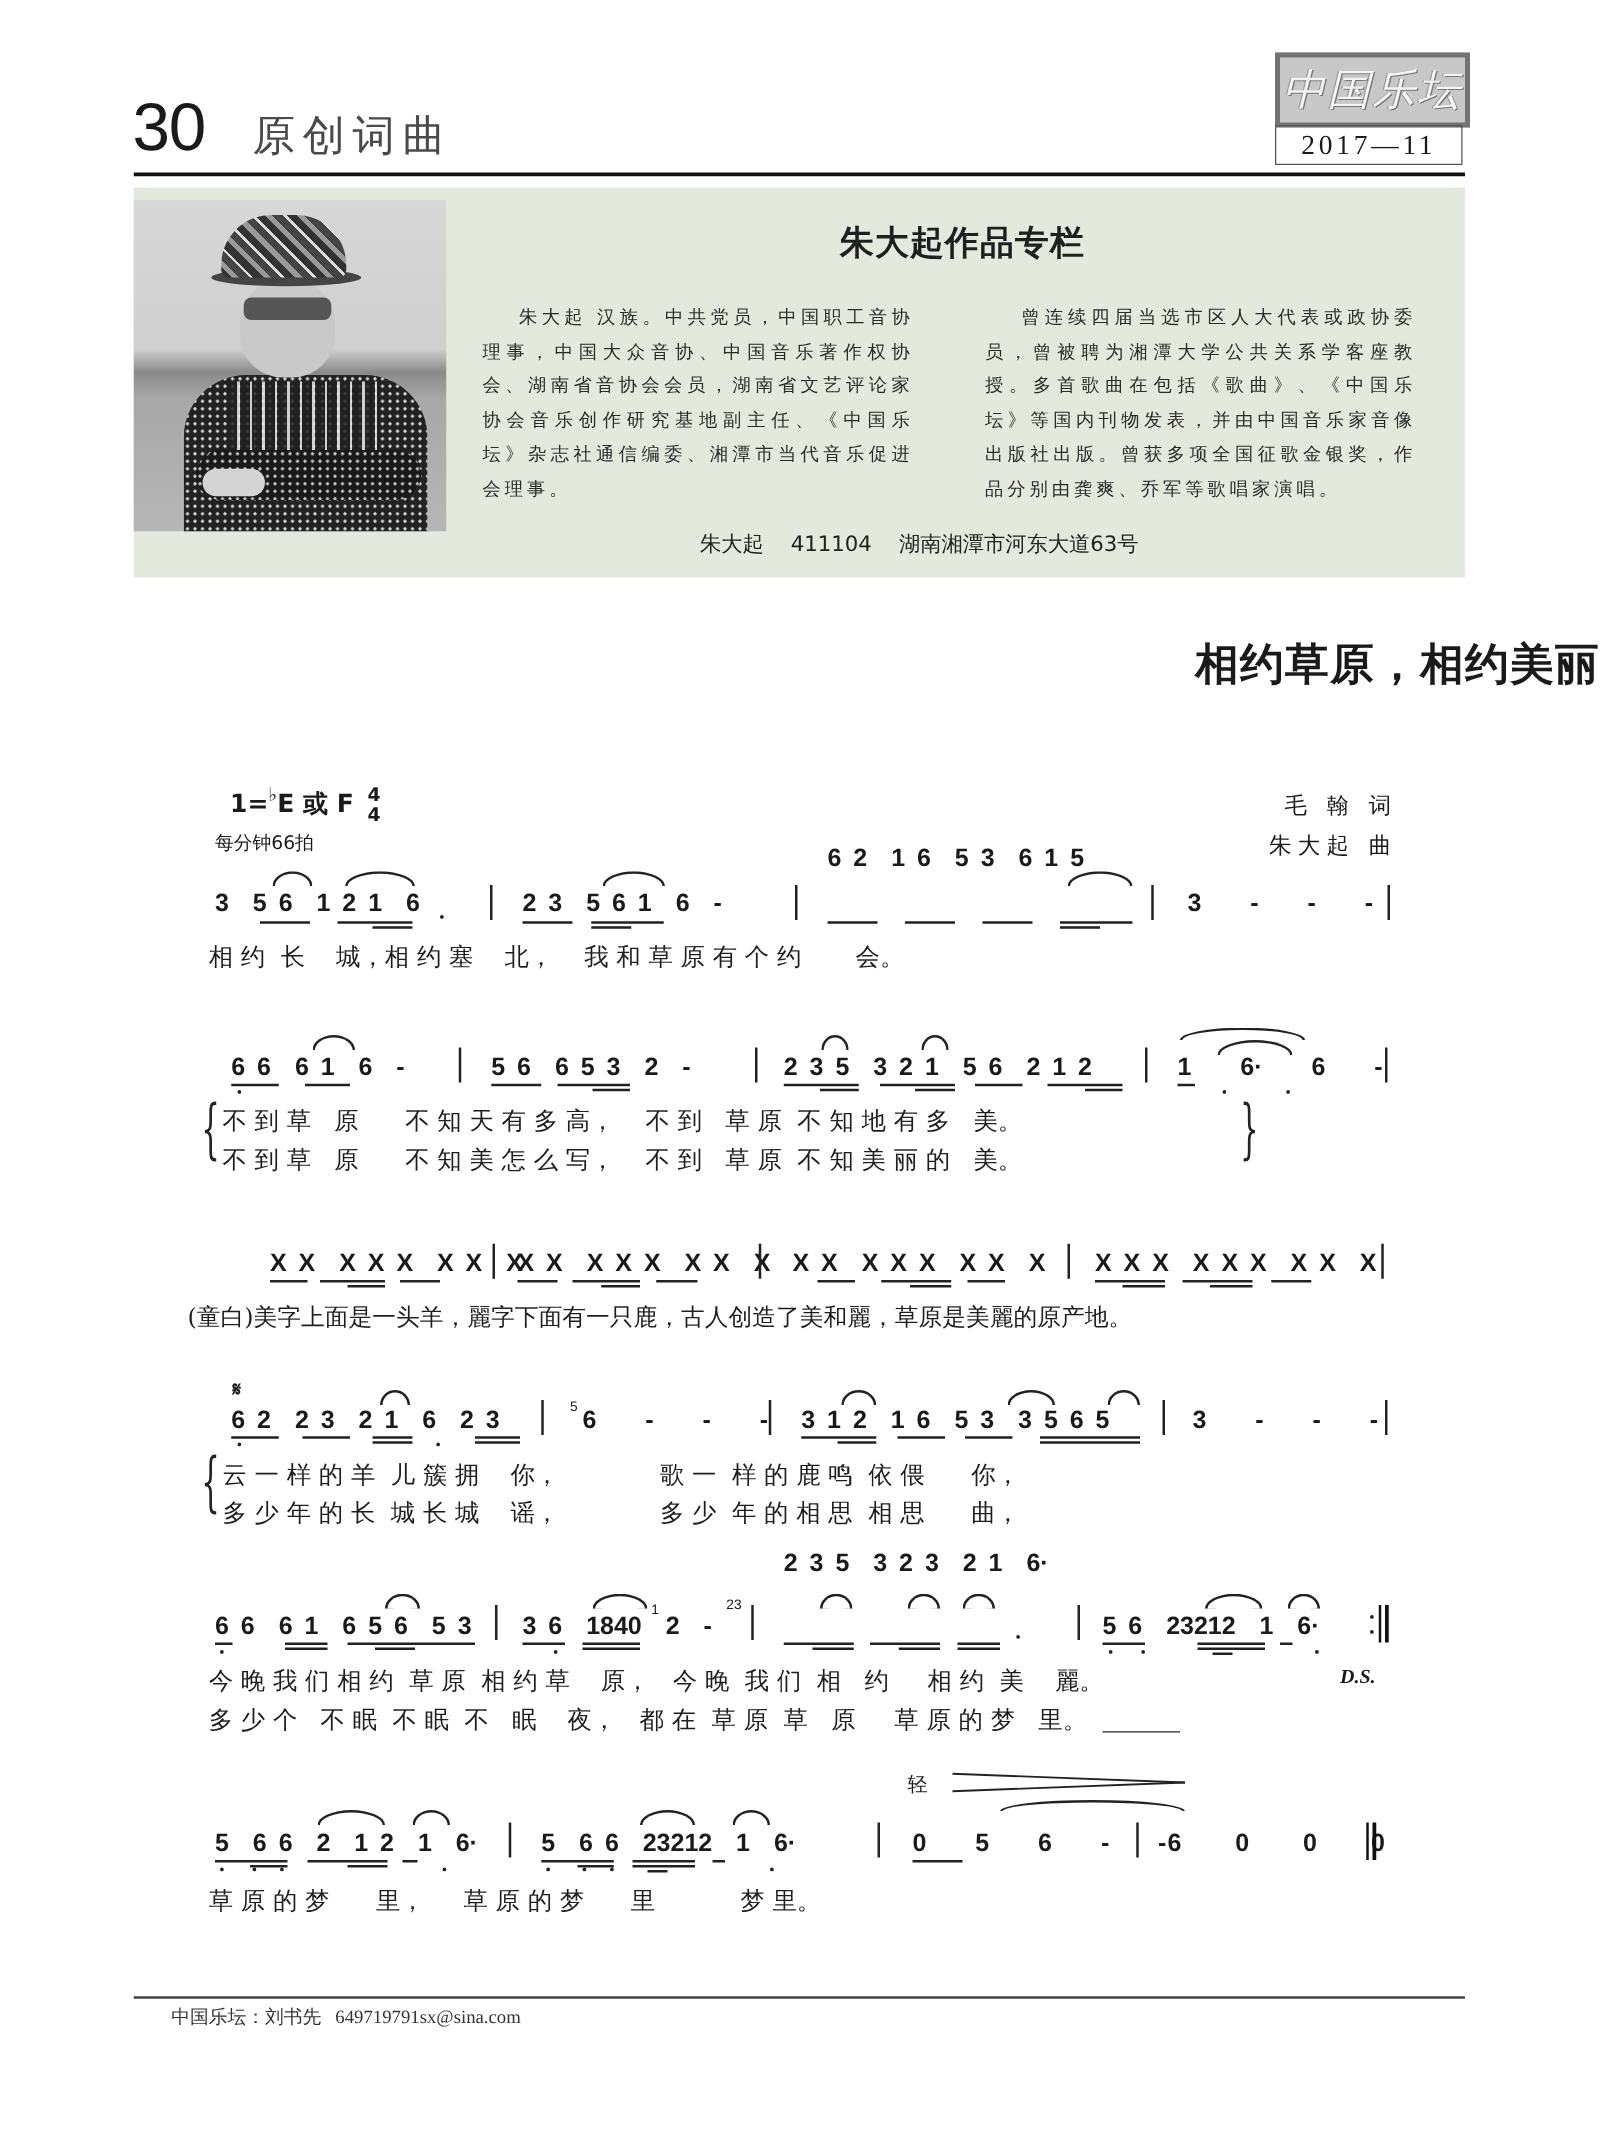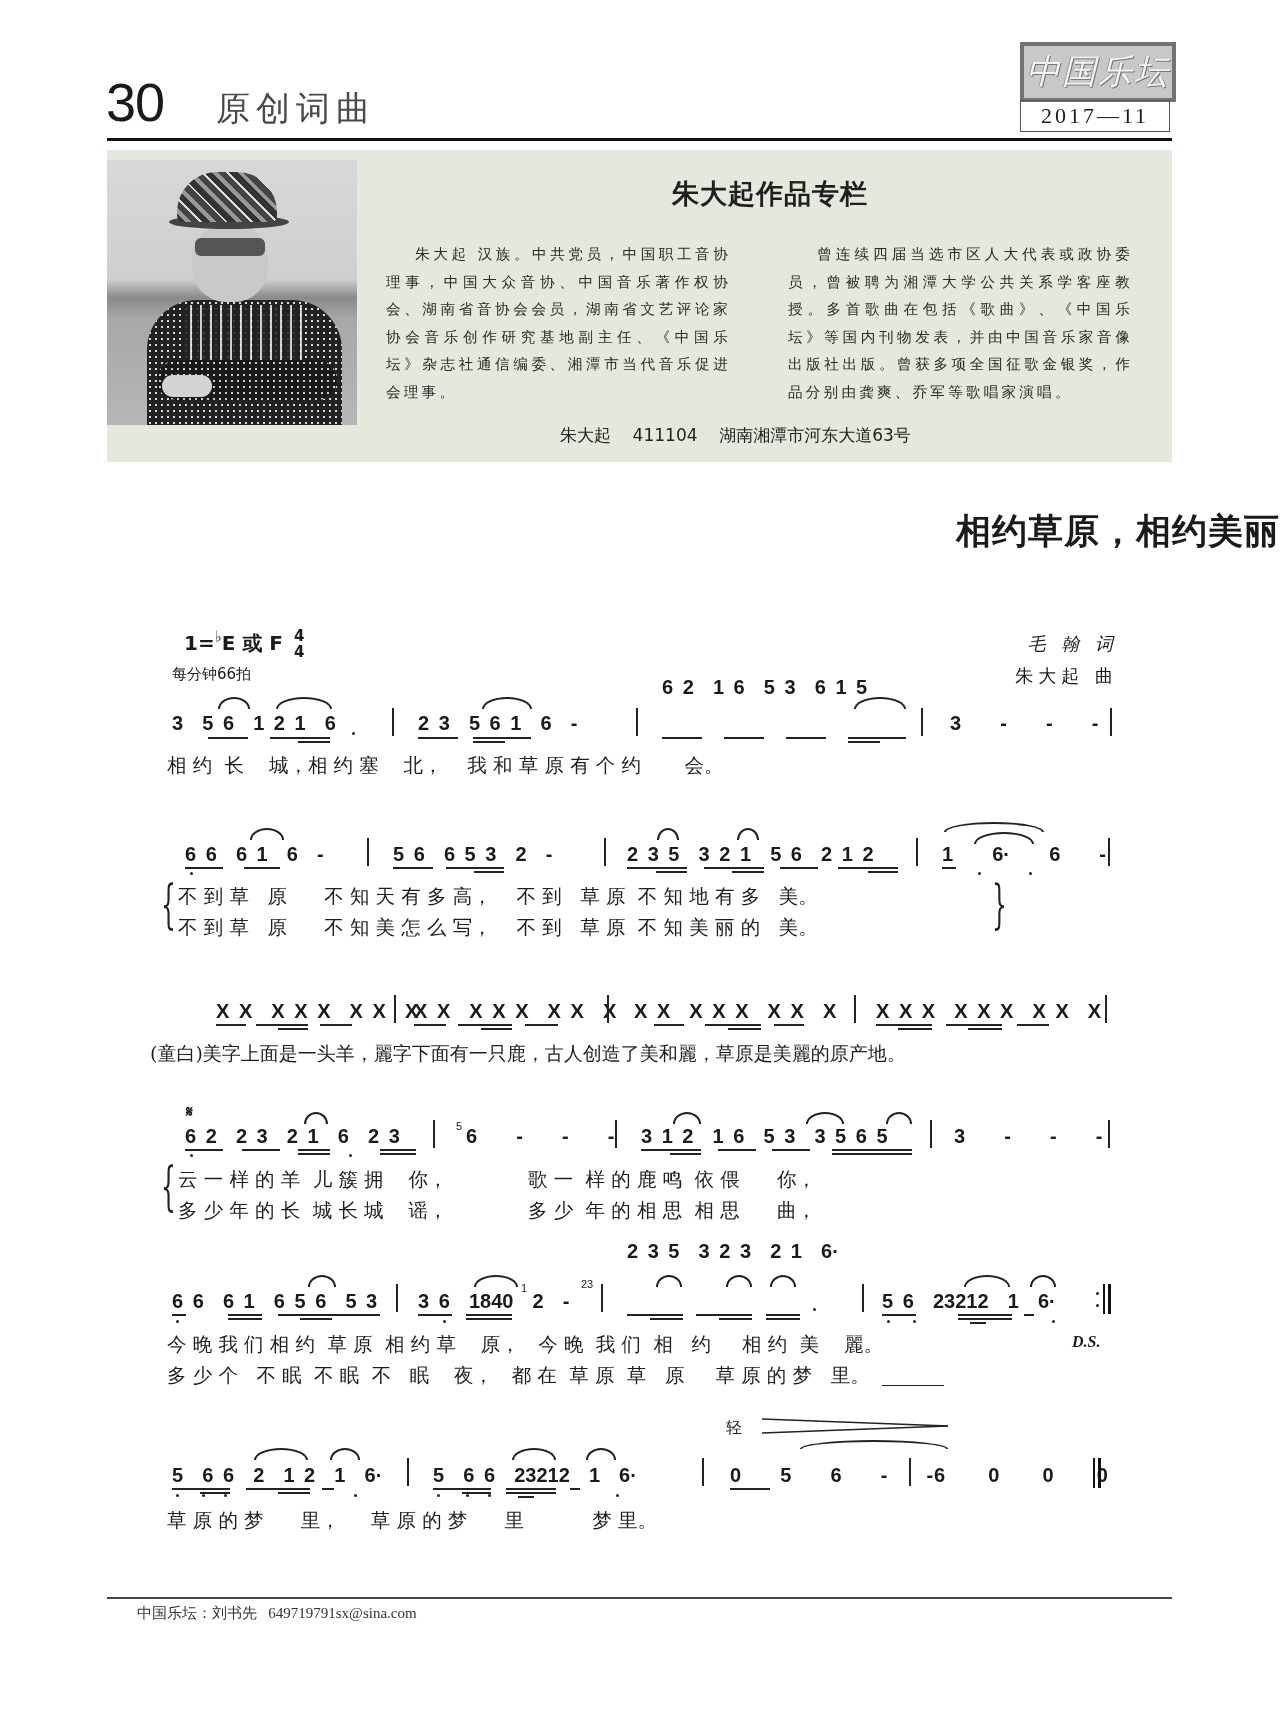--- a/index.html
+++ b/index.html
@@ -3,21 +3,21 @@
 <meta charset="utf-8">
 <style>
   html, body { margin:0; padding:0; background:#ffffff; }
   body { width:1280px; height:1725px; position:relative; overflow:hidden;
          font-family:"DejaVu Serif", serif; color:#1a1a1a; }
 
   
   .page-num { position:absolute; left:106px; top:72px; font-family:"Liberation Sans", sans-serif;
               font-size:54px; line-height:60px; color:#1a1a1a; letter-spacing:-1px; }
   .section-title { position:absolute; left:202px; top:86px; font-size:34px; letter-spacing:6px;
-                   color:#4a4a4a; font-family:"DejaVu Sans", sans-serif; font-weight:300;margin-left:14px; }
+                   color:#4a4a4a; font-family:"DejaVu Sans", sans-serif; font-weight:300; }
   .mag-logo { position:absolute; left:1020px; top:42px; width:148px; height:52px;
               background:#c8c8c8; border:4px solid #737373; display:flex; align-items:center; justify-content:center;
               font-size:34px; letter-spacing:2px; color:#f4f4f4; font-style:italic;
               text-shadow:1px 1px 0 #777, -1px 0 0 #999; }
   .mag-date { position:absolute; left:1020px; top:100px; width:148px; height:30px; border:1px solid #555;
               font-family:"Liberation Serif", serif; font-size:22px; letter-spacing:3px; text-align:center; line-height:30px; }
   .header-rule { position:absolute; left:107px; top:138px; width:1065px; height:3px; background:#111; }
 
   
   .bio-panel { position:absolute; left:107px; top:150px; width:1065px; height:312px; background:#e3e9dc; }
@@ -48,21 +48,21 @@
 
   
   .song-title { position:absolute; left:0; width:1280px; top:508px; text-align:right; font-family:"DejaVu Sans", sans-serif;
                 font-weight:bold; font-size:35px; letter-spacing:1px; }
   .key { position:absolute; left:172px; top:628px; font-family:"DejaVu Sans", sans-serif; font-weight:bold; font-size:20px;margin-left:12px; }
   .key .flat { font-size:15px; position:relative; top:-8px; }
   .key .frac { display:inline-block; vertical-align:middle; text-align:center; font-size:15px; line-height:16px; margin-left:4px; }
   .key .frac span { display:block; }
   .tempo { position:absolute; left:172px; top:665px; font-family:"DejaVu Sans", sans-serif; font-size:15px; }
   .credit { position:absolute; right:162px; font-size:18px; letter-spacing:5px; }
-  .credit.lyr { top:632px;font-style:italic; }
+  .credit.lyr { top:632px; }
   .credit.mus { top:664px; }
 
   .notes { position:absolute; font-family:"Liberation Sans", sans-serif; font-weight:bold; font-size:20px; white-space:pre;
            letter-spacing:0; }
   .lyric { position:absolute; font-size:19.5px; white-space:pre; letter-spacing:0; color:#1e1e1e; }
   .speech { position:absolute; font-size:19px; white-space:pre; color:#1e1e1e; }
   .bar { position:absolute; width:2px; height:28px; background:#222; }
   .underline { position:absolute; height:1.6px; background:#222; }
   .slur { position:absolute; border:2px solid #222; border-bottom:none; border-radius:50% 50% 0 0 / 100% 100% 0 0; height:10px; }
   .dot { position:absolute; width:3px; height:3px; border-radius:50%; background:#222; }

